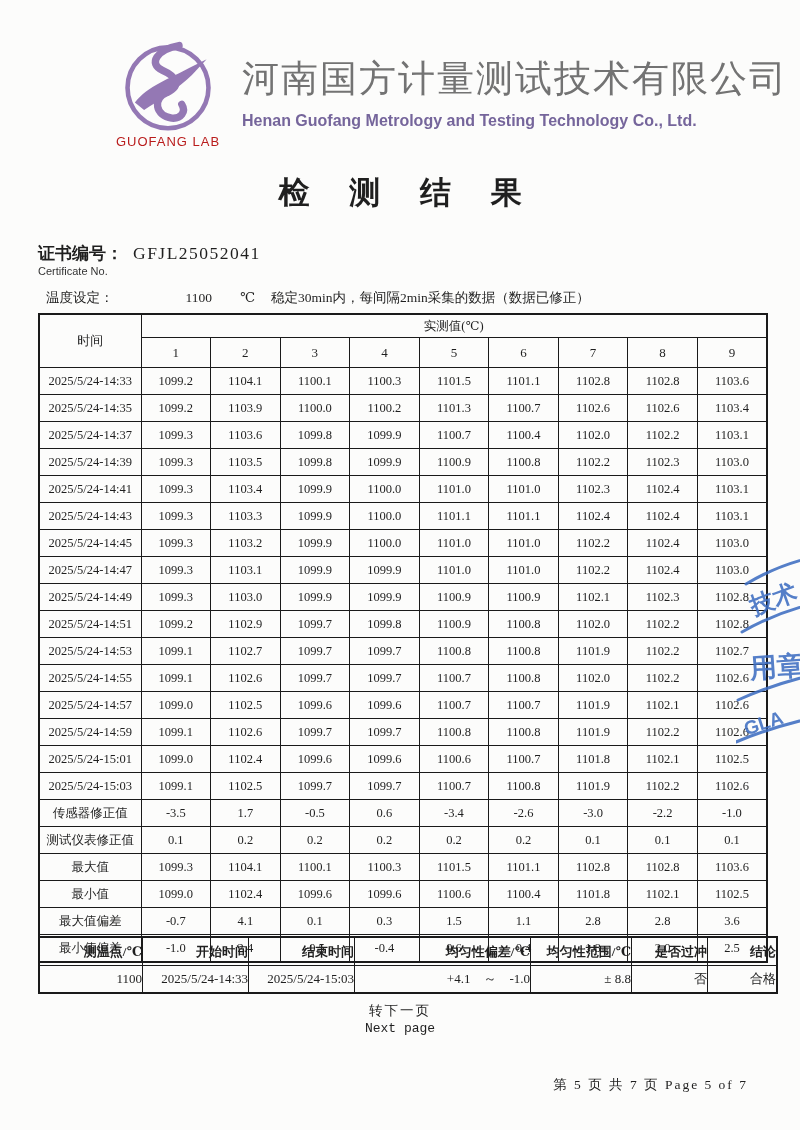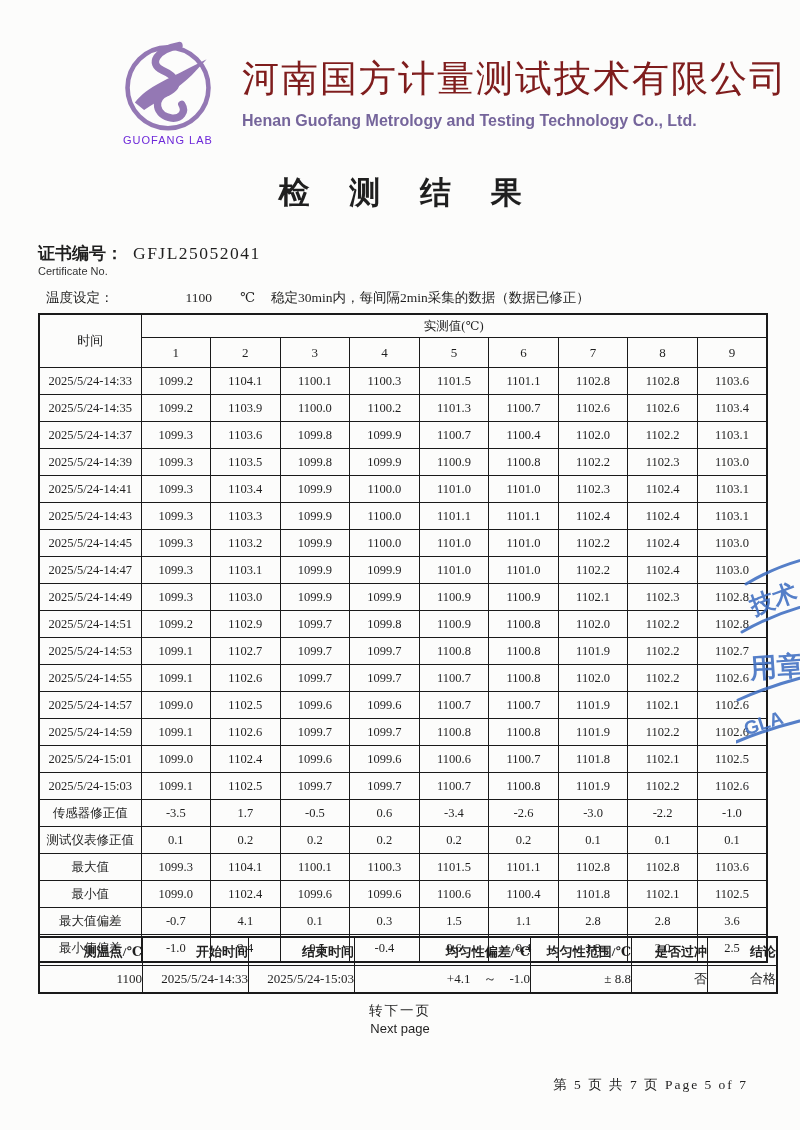--- a/index.html
+++ b/index.html
@@ -14,26 +14,26 @@
   }
   
   .header{
     position:absolute;top:40px;left:108px;right:60px;
     display:flex;align-items:flex-start;gap:14px;
   }
   .logo-block{width:120px;text-align:center;flex:0 0 auto;}
   .logo-block svg{display:block;margin:0 auto;}
   .logo-caption{
     margin-top:2px;font-family:"Liberation Sans",sans-serif;
-    font-size:11px;letter-spacing:1px;color:#6d28d9;font-weight:500;
+    font-size:13px;letter-spacing:1px;color:#b91c1c;font-weight:500;
     white-space:nowrap;
   }
   .company-names{flex:1;padding-top:14px;}
   .company-cn{
-    font-size:37px;color:#7f1d1d;letter-spacing:2px;white-space:nowrap;
+    font-size:37px;color:#737373;letter-spacing:2px;white-space:nowrap;
     font-family:Liberation Sans, sans-serif;
   }
   .company-en{
     margin-top:7px;font-family:"Liberation Sans",sans-serif;
     font-size:16.5px;font-weight:bold;color:#75659b;white-space:nowrap;
     transform:scaleX(.97);transform-origin:left;
   }
   
   .title-block{position:absolute;top:172px;left:0;right:0;text-align:center;}
   .title-cn{font-size:31px;font-weight:bold;letter-spacing:16px;text-indent:16px;}
@@ -65,21 +65,21 @@
     position:absolute;top:936px;left:38px;width:730px;
     border:2px solid #1a1a1a;
     font-size:13px;text-align:right;
   }
   .result-table td{border:1px solid #1a1a1a;padding:0;overflow:hidden;white-space:nowrap;}
   .result-table tr:first-child td{height:27px;font-weight:bold;}
   .result-table tr:last-child td{height:26px;}
   
   .nextpage{position:absolute;top:1002px;left:0;right:0;text-align:center;}
   .nextpage .cn{font-size:13.5px;letter-spacing:2px;}
-  .nextpage .en{font-family:Liberation Sans, sans-serif;font-size:13px;margin-top:1px;}
+  .nextpage .en{font-family:Liberation Mono, monospace;font-size:13px;margin-top:1px;}
   .page-number{
     position:absolute;top:1076px;right:52px;
     font-size:13.5px;letter-spacing:2px;
   }
   
   .stamp{
     position:absolute;top:550px;right:0;width:64px;height:200px;
     overflow:hidden;opacity:.88;pointer-events:none;
   }
   .stamp svg{position:absolute;left:0;top:0;}

